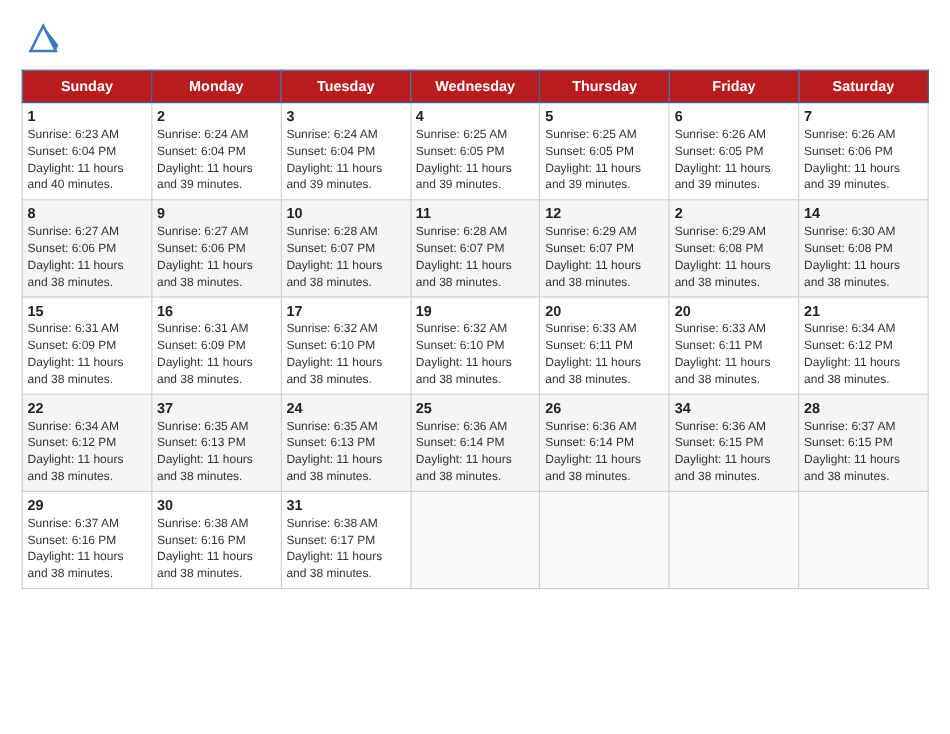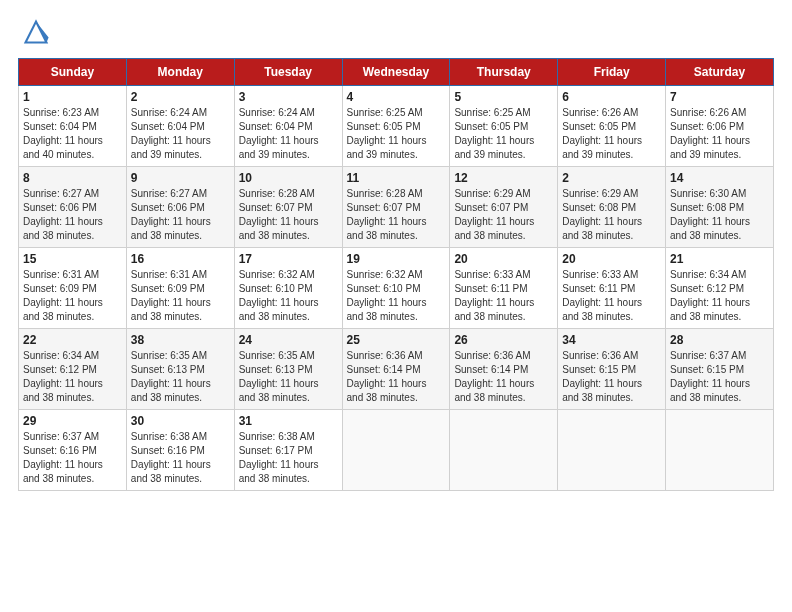--- a/index.html
+++ b/index.html
@@ -267,21 +267,21 @@
           </td>
         </tr>
         <tr>
           <td>
             <span class="day-num">22</span>
         <div class="day-info">
           Sunrise: 6:34 AM<br>Sunset: 6:12 PM<br>Daylight: 11 hours and 38 minutes.
         </div>
           </td>
           <td>
-            <span class="day-num">38</span>
+            <span class="day-num">37</span>
         <div class="day-info">
           Sunrise: 6:35 AM<br>Sunset: 6:13 PM<br>Daylight: 11 hours and 38 minutes.
         </div>
           </td>
           <td>
             <span class="day-num">24</span>
         <div class="day-info">
           Sunrise: 6:35 AM<br>Sunset: 6:13 PM<br>Daylight: 11 hours and 38 minutes.
         </div>
           </td>

